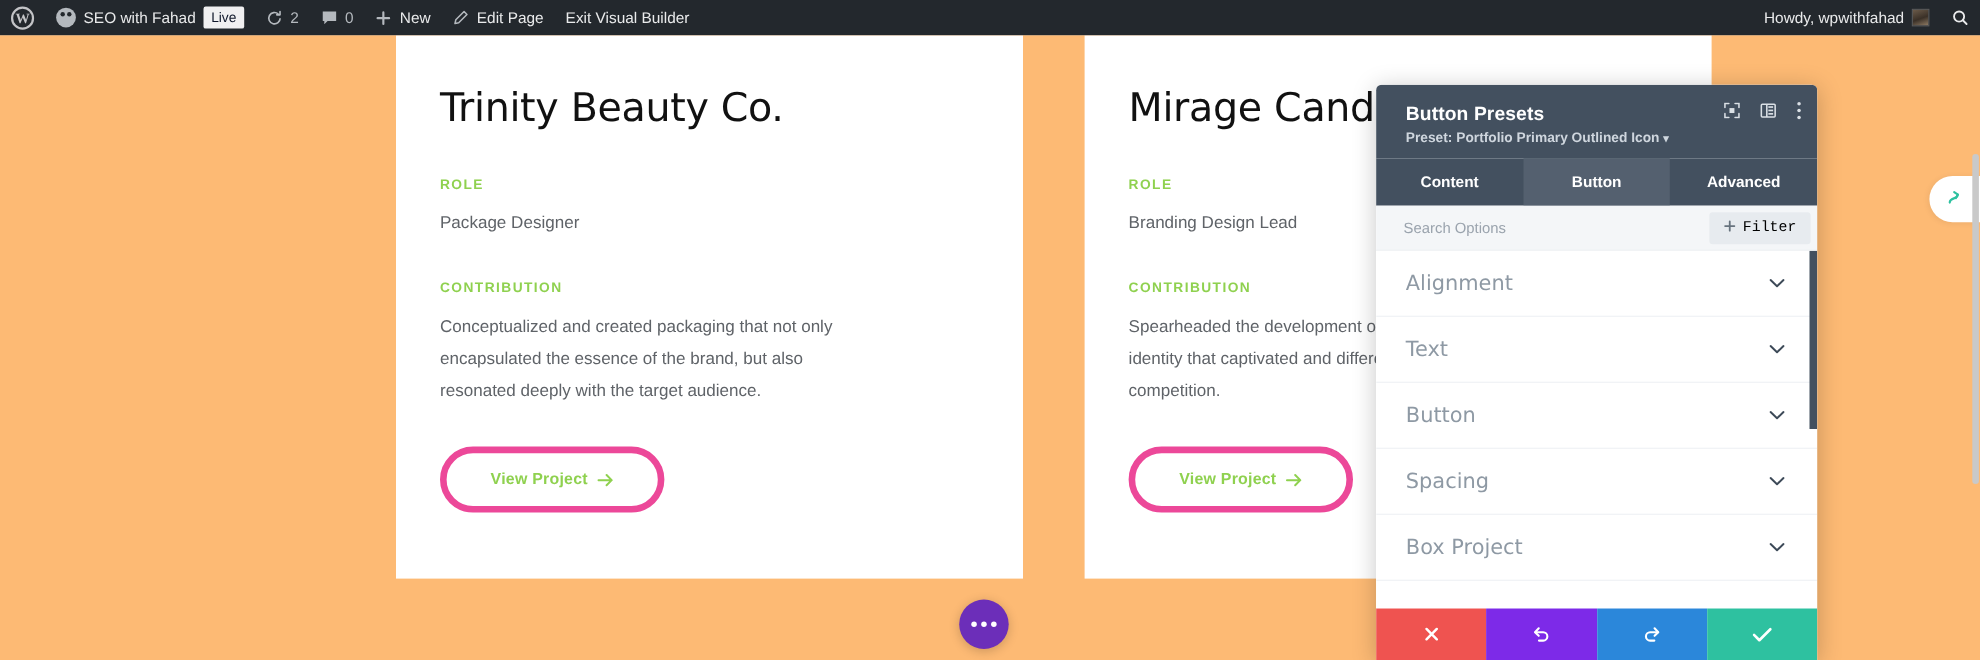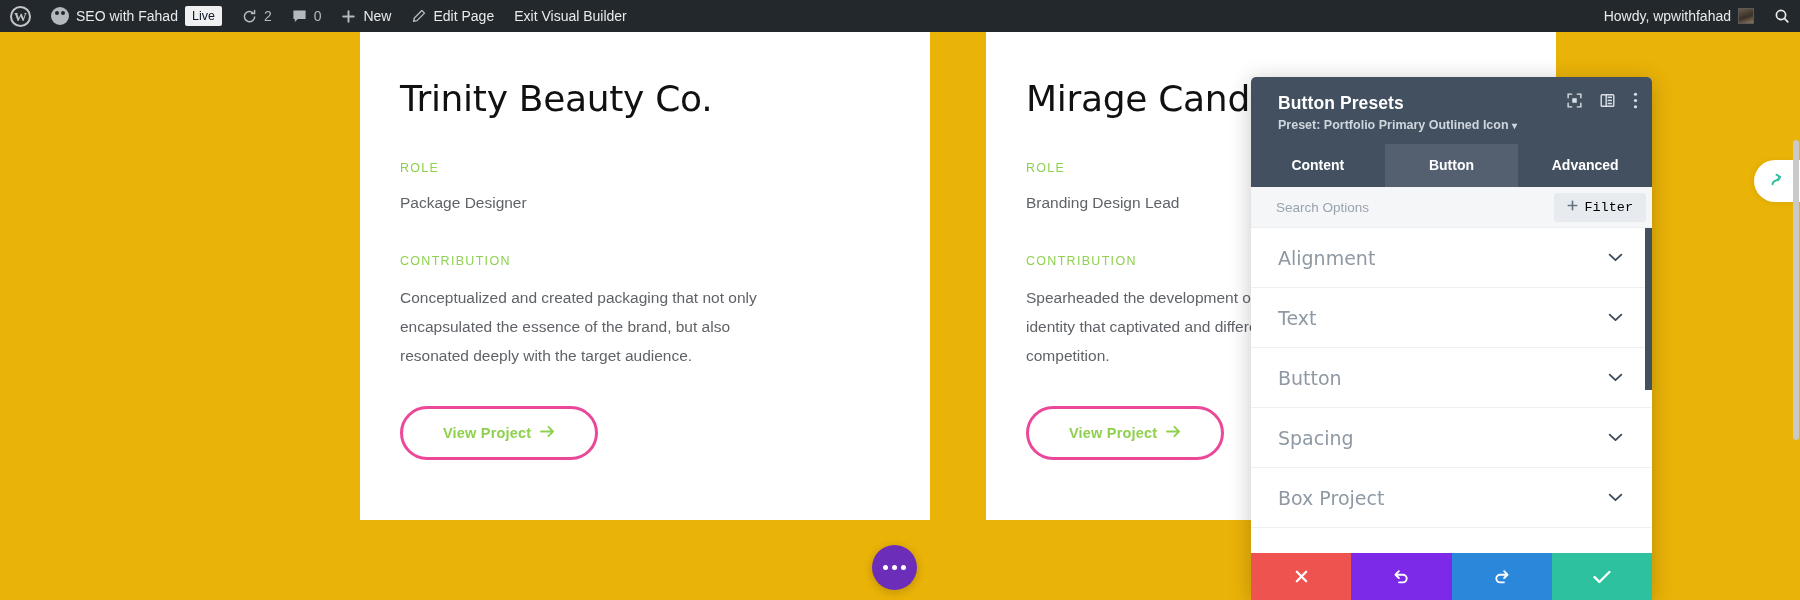--- a/index.html
+++ b/index.html
@@ -62,21 +62,21 @@
     width: 16px; height: 16px; flex: none;
     background: linear-gradient(160deg,#6b5b4a 0%,#3a3027 55%,#8d7a63 100%);
     border: 1px solid #5a5a5a;
   }
   .ab-right { display: flex; align-items: center; }
 
   
   .canvas {
     position: absolute; top: 32px; left: 0;
     width: 1800px; height: 568px;
-    background: #eab308;
+    background: #fdba74;
     overflow: hidden;
   }
   .cards-wrap {
     position: absolute;
     top: 0px; left: 360px;
     display: flex; gap: 56px;
   }
   .pcard {
     width: 570px;
     background: #ffffff;
@@ -88,41 +88,41 @@
     font-size: 36px;
     font-weight: 500;
     color: #111111;
     letter-spacing: -0.3px;
     line-height: 1.15;
     margin-bottom: 42px;
     white-space: nowrap;
   }
   .plabel {
     font-size: 12.5px;
-    font-weight: 400;
+    font-weight: 700;
     letter-spacing: 1.3px;
     color: #8fd14f;
     margin-bottom: 16px;
   }
   .pvalue {
     font-size: 15.5px;
     color: #5f6368;
     line-height: 1.6;
     margin-bottom: 38px;
   }
   .pbody {
     font-size: 15.5px;
     color: #5f6368;
     line-height: 1.85;
     margin-bottom: 36px;
     max-width: 400px;
   }
   .pbtn {
-    display: inline-flex; align-items: flex-start; gap: 9px;
-    border: 3px solid #ec4899;
+    display: inline-flex; align-items: center; gap: 9px;
+    border: 6px solid #ec4899;
     border-radius: 40px;
     padding: 16px 40px;
     color: #8fd14f;
     font-size: 14.5px;
     font-weight: 700;
     background: transparent;
     cursor: pointer;
     letter-spacing: 0.2px;
   }
 

